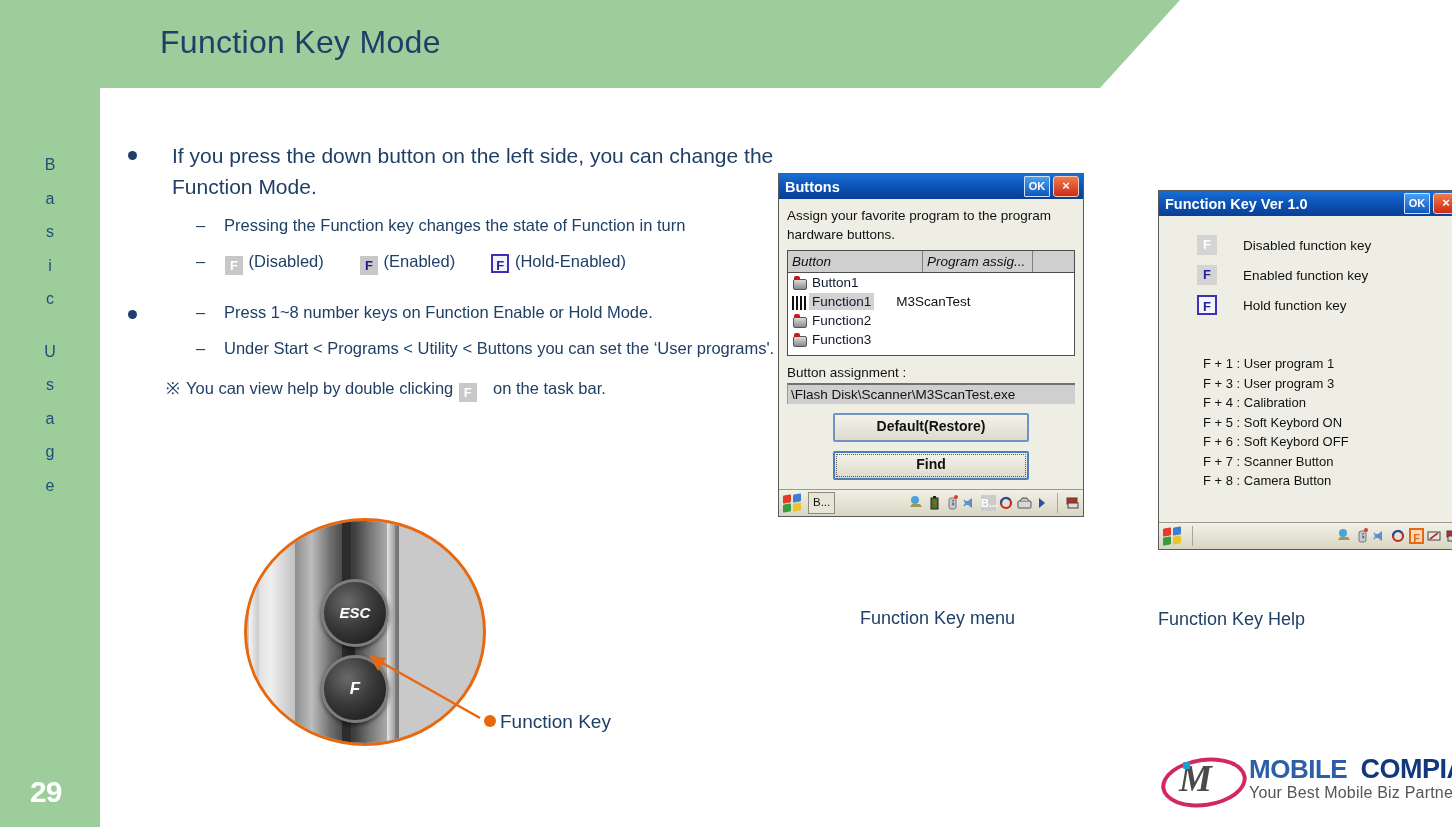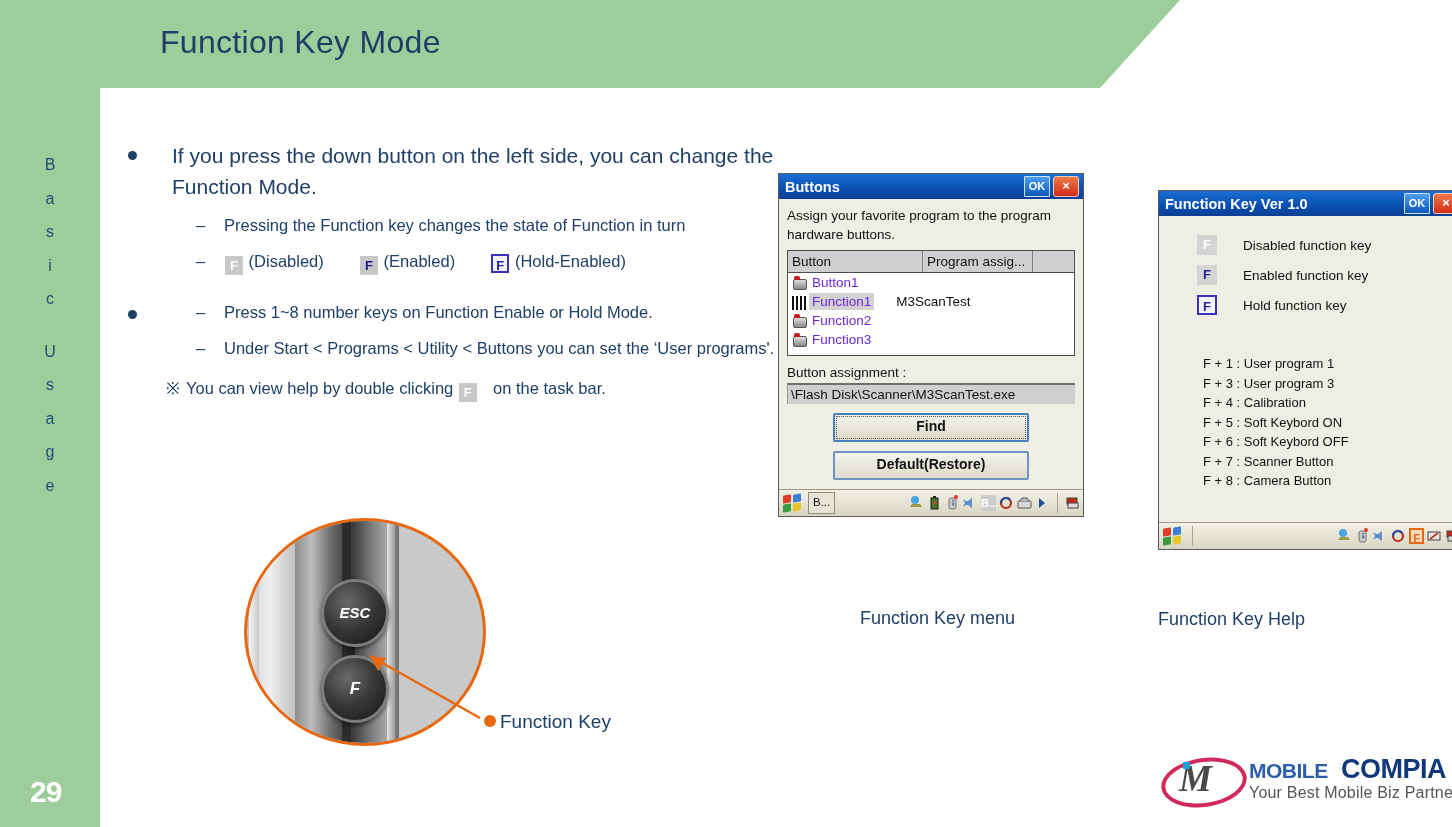--- a/index.html
+++ b/index.html
@@ -235,21 +235,21 @@
   .pda-body { padding: 7px 8px 0 8px; }
   .pda-desc { font-size: 13.5px; color: #111; line-height: 19px; }
 
   .btn-table {
     margin-top: 6px;
     border: 1px solid #4d4d4d;
     background: #ffffff;
     height: 104px;
     position: relative;
   }
-  .bt-head { display: flex; height: 21px; border-bottom: 1px solid #4d4d4d; }
+  .bt-head { display: flex; height: 21px; border-bottom: 1px solid #4d4d4d; font-style: italic; }
   .bt-head div {
     background: #cfcfcf;
     font-size: 13.5px; color: #111;
     padding-left: 4px; line-height: 21px;
     border-right: 1px solid #808080;
     box-sizing: border-box;
     overflow: hidden; white-space: nowrap;
   }
   .bt-head .c1 { width: 135px; }
   .bt-head .c2 { width: 110px; }
@@ -269,21 +269,21 @@
     content: ""; position: absolute; left: 4px; top: 1px;
     width: 6px; height: 4px; background: #c21b1b; border-radius: 2px 2px 0 0;
   }
   .ic.bar-ic::before {
     content: "";
     position: absolute; left: 2px; top: 2px;
     width: 14px; height: 14px;
     background: repeating-linear-gradient(90deg,#111 0 2px,#fff 2px 4px);
   }
   .bt-row .nm {
-    font-size: 13.5px; color: #6d28d9; white-space: nowrap;
+    font-size: 13.5px; color: #0f172a; white-space: nowrap;
     padding: 0 3px; line-height: 17px;
   }
   .bt-row.sel .nm { background: #d2d2d2; }
   .bt-row .pg {
     font-size: 13.5px; color: #111; margin-left: 22px; white-space: nowrap;
   }
 
   .assign-label { font-size: 13.5px; color: #111; margin-top: 9px; }
   .assign-field {
     margin-top: 3px;
@@ -388,21 +388,21 @@
     position: absolute; left: 20px; top: 3px;
     font-size: 37px; font-weight: bold; font-style: italic;
     color: #4a4a4a; line-height: 40px;
     font-family: "Liberation Serif", serif;
   }
   .logo-dot {
     position: absolute; left: 24px; top: 6px;
     width: 7px; height: 7px; background: #1b9fd8; border-radius: 1px;
   }
   .logo-top { position: absolute; left: 90px; top: 2px; white-space: nowrap; }
-  .logo-top .w1 { font-size: 21px; font-weight: bold; color:#2d5fa8; letter-spacing:-0.5px; }
+  .logo-top .w1 { font-size: 26px; font-weight: bold; color:#2d5fa8; letter-spacing:-0.5px; }
   .logo-top .w2 { font-size: 27px; font-weight: bold; color:#12387c; letter-spacing:-0.5px; }
   .logo-sub {
     position: absolute; left: 90px; top: 32px;
     font-size: 16px; color: #555555; white-space: nowrap; letter-spacing: 0.2px;
   }
 </style>
 </head>
 <body>
 
 <div id="slide">
@@ -535,22 +535,22 @@
         <div class="bt-row">
           <span class="ic btn-ic"></span>
           <span class="nm">Function3</span>
           <span class="pg"></span>
         </div>
       </div>
 
       <div class="assign-label">Button assignment :</div>
       <div class="assign-field">\Flash Disk\Scanner\M3ScanTest.exe</div>
 
+      <div class="pda-btn">Default(Restore)</div>
       <div class="pda-btn focus">Find</div>
-      <div class="pda-btn">Default(Restore)</div>
     </div>
 
     <div class="pda-taskbar">
       <span class="tb-start">
           <i></i>
           <i></i>
           <i></i>
           <i></i>
         </span>
       <span class="tb-task">B...</span>

